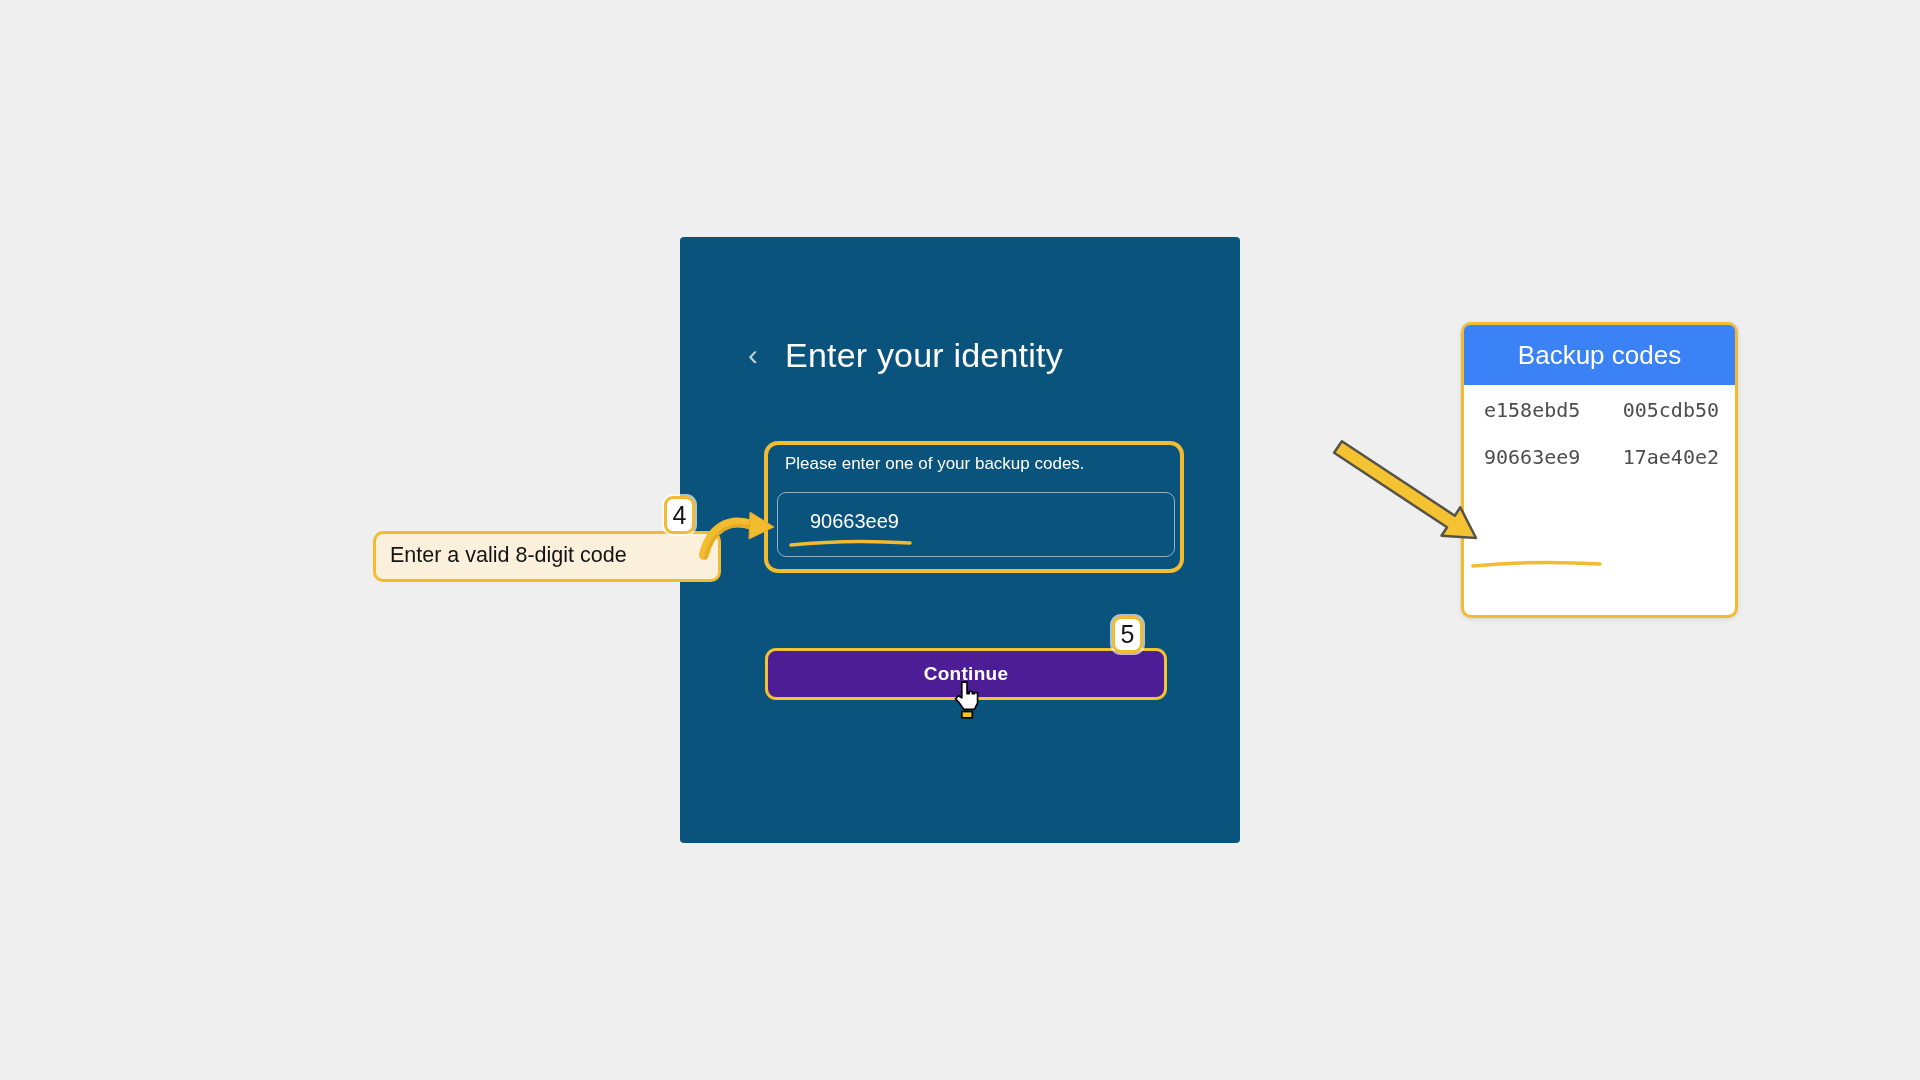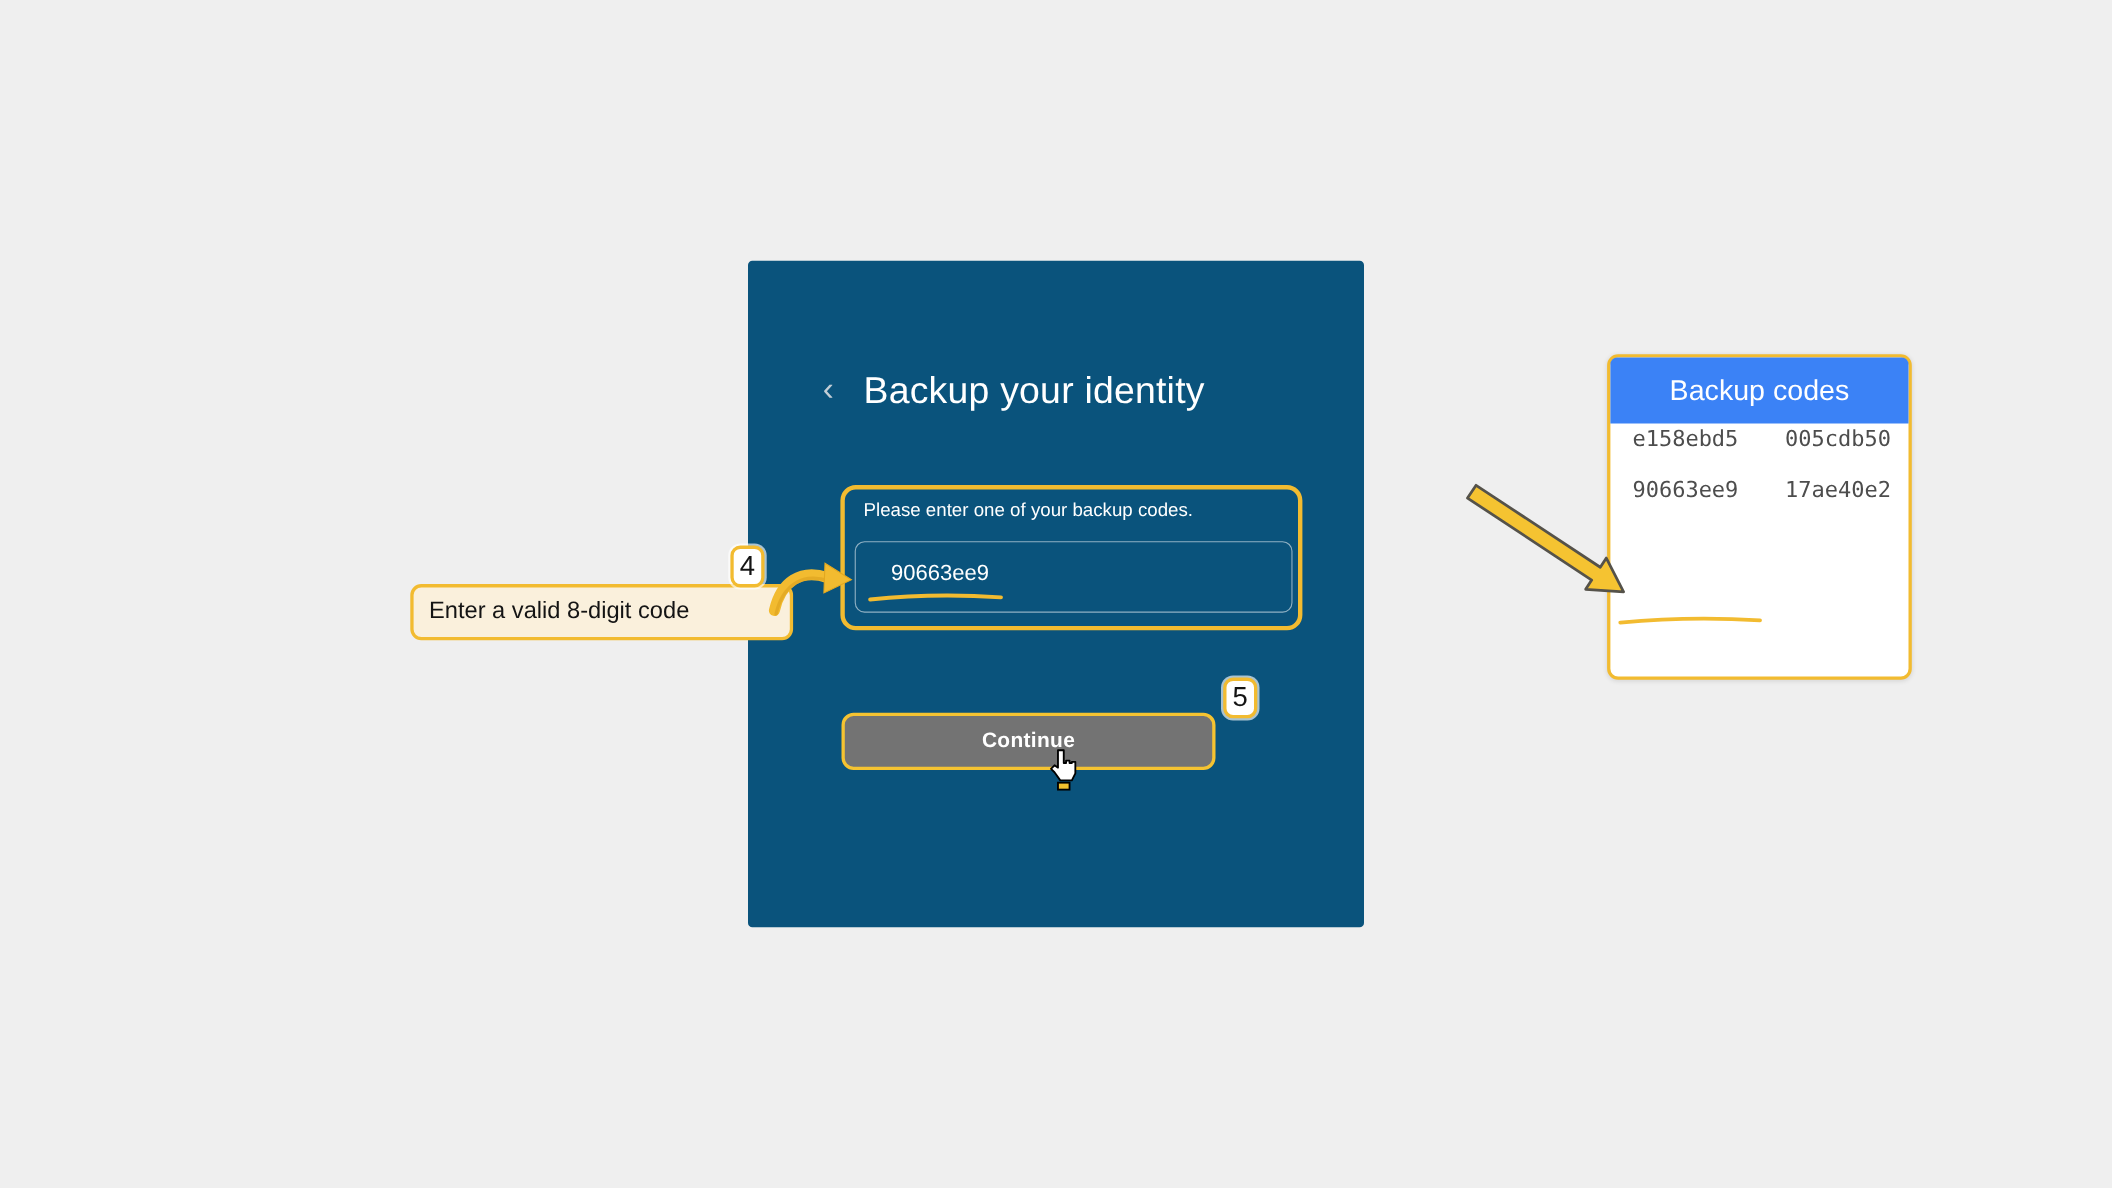--- a/index.html
+++ b/index.html
@@ -35,22 +35,22 @@
     position:absolute;left:17px;top:9px;color:#ffffff;font-size:17px;
   }
   .code-input{
     position:absolute;left:9px;top:47px;width:398px;height:65px;box-sizing:border-box;
     background:transparent;border:1.5px solid rgba(255,255,255,.55);border-radius:9px;
     color:#ffffff;font-size:20px;padding:0 0 6px 32px;outline:none;
     font-family:"Liberation Sans", sans-serif;
   }
   .input-underline{position:absolute;left:20px;top:92px;pointer-events:none;}
   .continue-btn{
-    position:absolute;left:85px;top:411px;width:340px;height:52px;box-sizing:border-box;
-    background:#737373;border:3px solid #f5c331;border-radius:11px;
+    position:absolute;left:85px;top:411px;width:402px;height:52px;box-sizing:border-box;
+    background:#4c1d95;border:3px solid #f5c331;border-radius:11px;
     color:#ffffff;font-size:19px;font-weight:bold;letter-spacing:.3px;
     display:flex;align-items:center;justify-content:center;cursor:pointer;
     font-family:"Liberation Sans", sans-serif;
   }
   .try-another{
     position:absolute;left:85px;top:490px;width:402px;text-align:center;
     color:#ffffff;font-size:19px;font-weight:bold;cursor:pointer;letter-spacing:.2px;
   }
   
   .step-badge{
@@ -77,35 +77,35 @@
     background:#ffffff;border:3px solid #f2bb30;border-radius:10px;
     box-shadow:0 1px 5px rgba(0,0,0,.12);
   }
   .panel-header{
     height:60px;background:#3b82f6;border-radius:6px 6px 0 0;
     display:flex;align-items:center;justify-content:center;
     color:#ffffff;font-size:26px;
   }
   .panel-rows{position:absolute;left:0;top:61px;width:100%;}
   .code-row{
-    height:47px;display:flex;justify-content:space-between;
+    height:47px;display:flex;align-items:center;justify-content:space-between;
     padding:0 16px 0 20px;
     font-family:"DejaVu Sans Mono", monospace;font-size:20px;color:#4d4d4d;
   }
   .code-cell{white-space:pre;}
   .panel-underline{position:absolute;left:6px;top:233px;pointer-events:none;}
 </style>
 </head>
 <body>
 
 <div class="card">
 
   <div class="title-row">
     <span class="back-chevron">‹</span>
-    <span class="card-title">Backup your identity</span>
+    <span class="card-title">Enter your identity</span>
   </div>
 
   <div class="highlight-section">
     <div class="section-label">Please enter one of your backup codes.</div>
     <input class="code-input" type="text" value="90663ee9" style="">
     <svg class="input-underline" width="126" height="12" viewBox="0 0 126 12">
       <path d="M3 8 Q 60 2 122 6" fill="none" stroke="#f2bb30" stroke-width="3.5" stroke-linecap="round"></path>
     </svg>
   </div>
 

